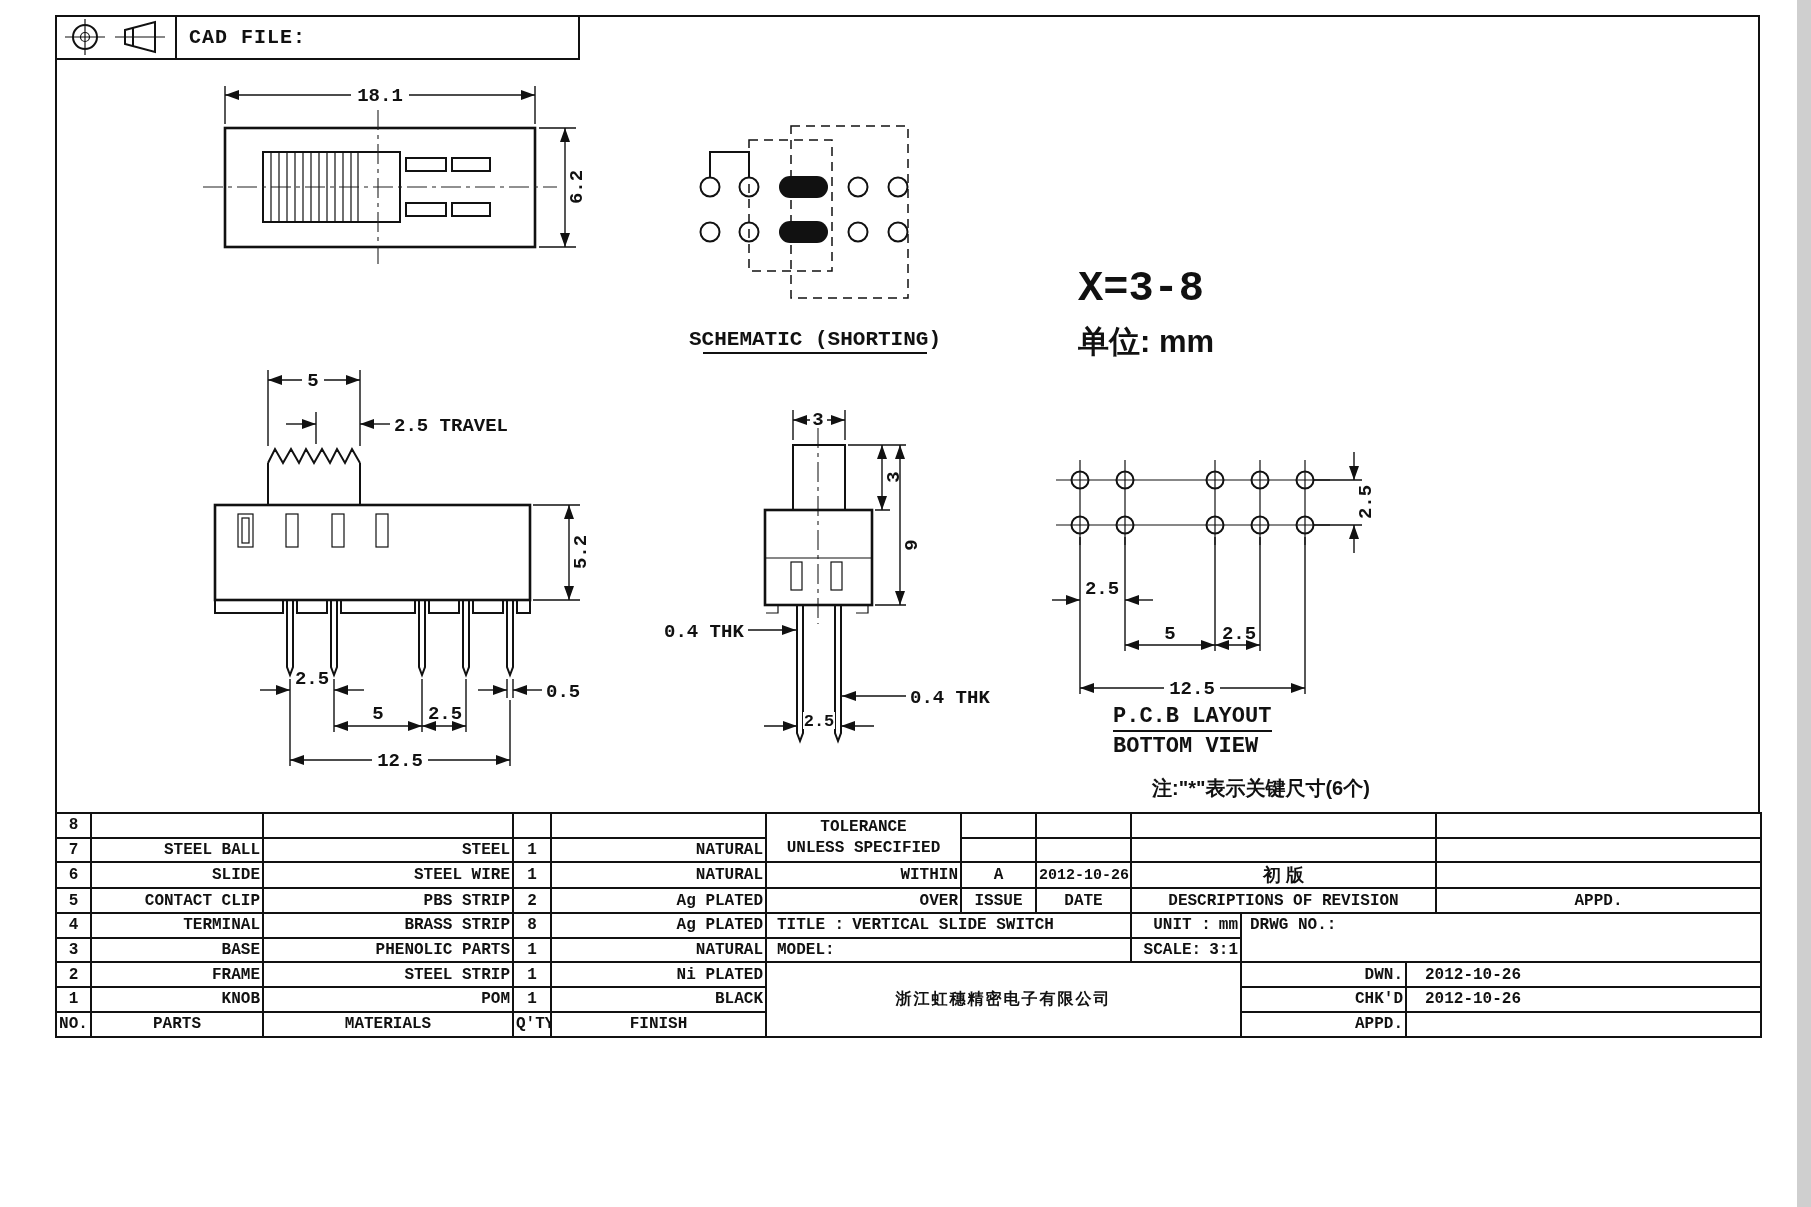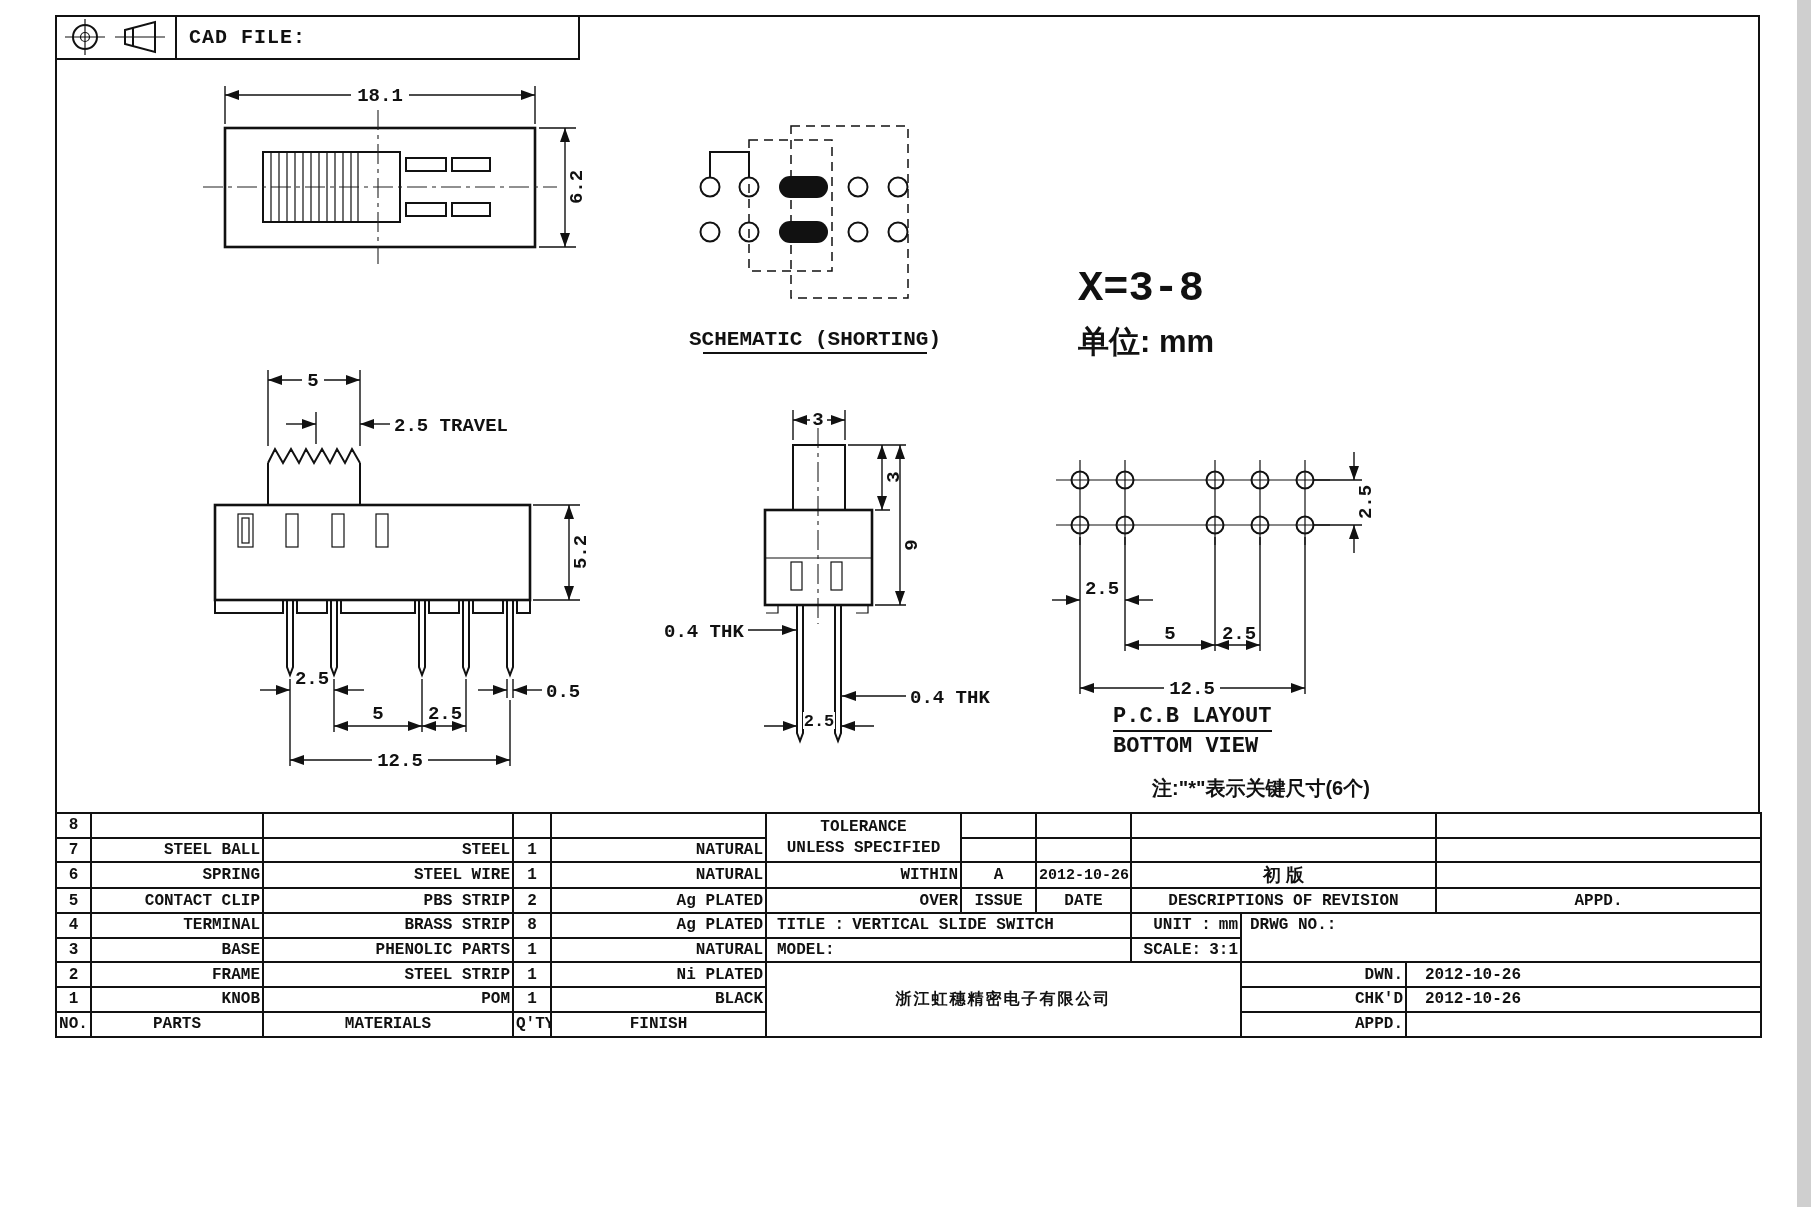--- a/index.html
+++ b/index.html
@@ -278,21 +278,21 @@
       <td class="l">STEEL</td>
       <td class="c">1</td>
       <td class="l">NATURAL</td>
       <td></td>
       <td></td>
       <td colspan="3"></td>
       <td></td>
     </tr>
     <tr>
       <td class="c">6</td>
-      <td class="l">SPRING</td>
+      <td class="l">SLIDE</td>
       <td class="l">STEEL WIRE</td>
       <td class="c">1</td>
       <td class="l">NATURAL</td>
       <td class="l">WITHIN</td>
       <td class="c">A</td>
       <td class="c" style="font-size:15px">2012-10-26</td>
       <td colspan="3" class="c cjk" style="font-size:18px">初  版</td>
       <td></td>
     </tr>
     <tr>

